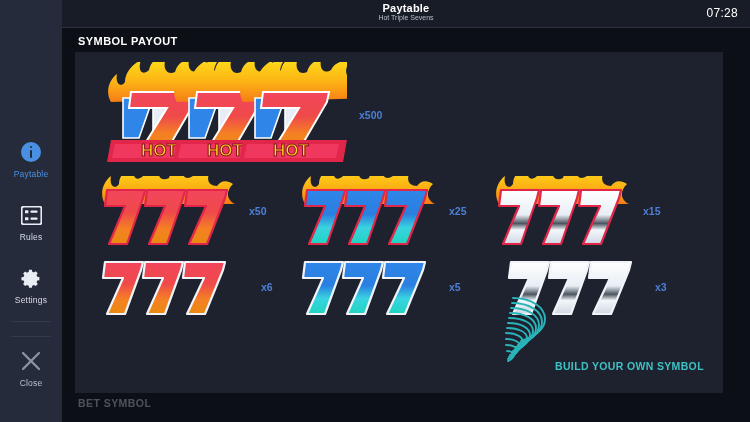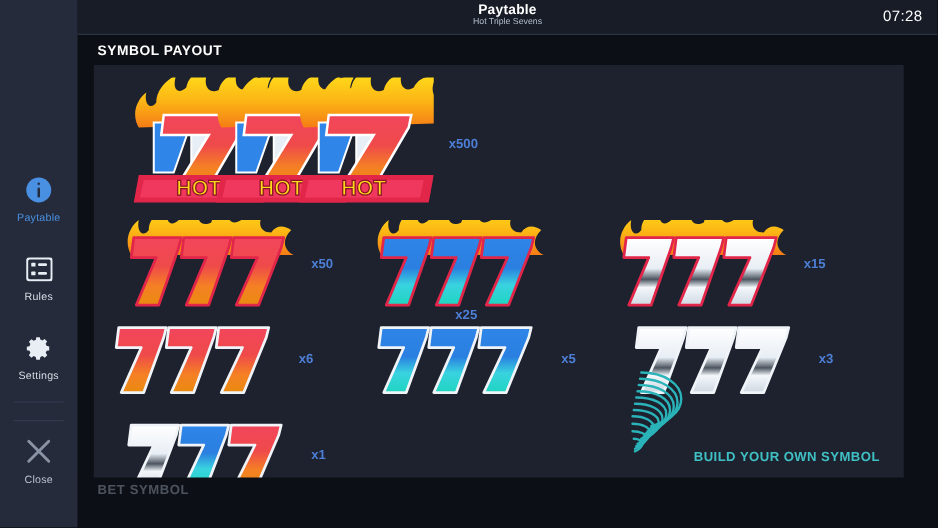--- a/index.html
+++ b/index.html
@@ -107,21 +107,21 @@
     font-size: 11px; font-weight: bold; color: #ffffff;
     letter-spacing: .45px;
   }
   .panel {
     position: absolute; left: 13px; top: 23px;
     width: 648px; height: 348px;
     background: #1d222e;
   }
   .footer-strip {
     position: absolute; left: 0; bottom: 0;
-    width: 688px; height: 40px;
+    width: 688px; height: 29px;
     background: #0c0f15;
   }
   .footer-title {
     position: absolute; left: 16px; top: 4px;
     font-size: 10.5px; font-weight: bold;
     color: #9aa3b2;
     letter-spacing: .45px;
     opacity: .45;
   }
 
@@ -293,21 +293,21 @@
           <path d="M8 28C2 18 6 6 14 0c-2 10 4 14 8 8 0-10 8-14 16-18-4 12 2 16 8 10 2-10 10-12 18-12-6 12 0 18 8 14 2-8 8-10 14-10-2 10 4 12 10 8 4-8 12-8 18-6-6 10-2 16 6 16 4-6 10-6 16-2-8 8-6 16 2 20z" fill="url(#gFlame)"></path>
           <g stroke="#e2264a" stroke-width="2.2" stroke-linejoin="round">
             <path d="M10 14h38l-2 8-16 46H12l16-38H8z" fill="url(#gRed)"></path>
             <path d="M50 14h38l-2 8-16 46H52l16-38H48z" fill="url(#gRed)"></path>
             <path d="M90 14h40l-2 8-18 46H92l17-38H88z" fill="url(#gRed)"></path>
           </g>
         </svg>
         <span class="mult">x50</span>
       </div>
 
-      <div class="row" style="left:222px; top:124px;flex-direction:column;">
+      <div class="row" style="left:222px; top:124px;">
         <svg width="140" height="70" viewBox="0 0 140 70">
           <path d="M8 28C2 18 6 6 14 0c-2 10 4 14 8 8 0-10 8-14 16-18-4 12 2 16 8 10 2-10 10-12 18-12-6 12 0 18 8 14 2-8 8-10 14-10-2 10 4 12 10 8 4-8 12-8 18-6-6 10-2 16 6 16 4-6 10-6 16-2-8 8-6 16 2 20z" fill="url(#gFlame)"></path>
           <g stroke="#e2264a" stroke-width="2.2" stroke-linejoin="round">
             <path d="M10 14h38l-2 8-16 46H12l16-38H8z" fill="url(#gBlue)"></path>
             <path d="M50 14h38l-2 8-16 46H52l16-38H48z" fill="url(#gBlue)"></path>
             <path d="M90 14h40l-2 8-18 46H92l17-38H88z" fill="url(#gBlue)"></path>
           </g>
         </svg>
         <span class="mult">x25</span>
       </div>
@@ -317,21 +317,21 @@
           <path d="M8 28C2 18 6 6 14 0c-2 10 4 14 8 8 0-10 8-14 16-18-4 12 2 16 8 10 2-10 10-12 18-12-6 12 0 18 8 14 2-8 8-10 14-10-2 10 4 12 10 8 4-8 12-8 18-6-6 10-2 16 6 16 4-6 10-6 16-2-8 8-6 16 2 20z" fill="url(#gFlame)"></path>
           <g stroke="#e2264a" stroke-width="2.2" stroke-linejoin="round">
             <path d="M10 14h38l-2 8-16 46H12l16-38H8z" fill="url(#gWhite)"></path>
             <path d="M50 14h38l-2 8-16 46H52l16-38H48z" fill="url(#gWhite)"></path>
             <path d="M90 14h40l-2 8-18 46H92l17-38H88z" fill="url(#gWhite)"></path>
           </g>
         </svg>
         <span class="mult">x15</span>
       </div>
 
-      <div class="row" style="left:12px; top:206px;">
+      <div class="row" style="left:22px; top:206px;gap:12px;">
         <svg width="140" height="58" viewBox="0 0 140 58">
           <g stroke="#f0f4f8" stroke-width="2.2" stroke-linejoin="round">
             <path d="M8 4h38l-2 8-16 44H10l16-36H6z" fill="url(#gRed)"></path>
             <path d="M48 4h38l-2 8-16 44H50l16-36H46z" fill="url(#gRed)"></path>
             <path d="M88 4h40l-2 8-18 44H90l17-36H86z" fill="url(#gRed)"></path>
           </g>
         </svg>
         <span class="mult">x6</span>
       </div>
 
@@ -350,30 +350,20 @@
         <svg width="140" height="58" viewBox="0 0 140 58">
           <g stroke="#f0f4f8" stroke-width="2.2" stroke-linejoin="round">
             <path d="M8 4h38l-2 8-16 44H10l16-36H6z" fill="url(#gWhite)"></path>
             <path d="M48 4h38l-2 8-16 44H50l16-36H46z" fill="url(#gWhite)"></path>
             <path d="M88 4h40l-2 8-18 44H90l17-36H86z" fill="url(#gWhite)"></path>
           </g>
         </svg>
         <span class="mult">x3</span>
       </div>
 
-      <div class="row" style="left:22px; top:284px;">
-        <svg width="140" height="56" viewBox="0 0 140 56">
-          <g stroke="#f0f4f8" stroke-width="2.2" stroke-linejoin="round">
-            <path d="M8 4h38l-2 8-16 42H10l16-34H6z" fill="url(#gWhite)"></path>
-            <path d="M48 4h38l-2 8-16 42H50l16-34H46z" fill="url(#gBlue)"></path>
-            <path d="M88 4h40l-2 8-18 42H90l17-34H86z" fill="url(#gRed)"></path>
-          </g>
-        </svg>
-        <span class="mult">x1</span>
-      </div>
 
       <div class="logo">
         <svg class="logo-mark" width="72" height="74" viewBox="0 0 72 74">
           <g fill="none" stroke="#2ab3b8" stroke-width="1.9" stroke-linecap="round">
             <path d="M16 4c18 0 32 9 32 21s-12 18-24 22"></path>
             <path d="M15 9c17 0 30 8 30 19s-11 17-22 21"></path>
             <path d="M14 14c16 0 28 7 28 17s-10 16-21 20"></path>
             <path d="M13 19c15 0 26 6 26 15s-9 15-20 19"></path>
             <path d="M12 24c14 0 24 5 24 13s-9 14-18 18"></path>
             <path d="M11 29c13 0 22 5 22 12s-8 13-17 16"></path>

